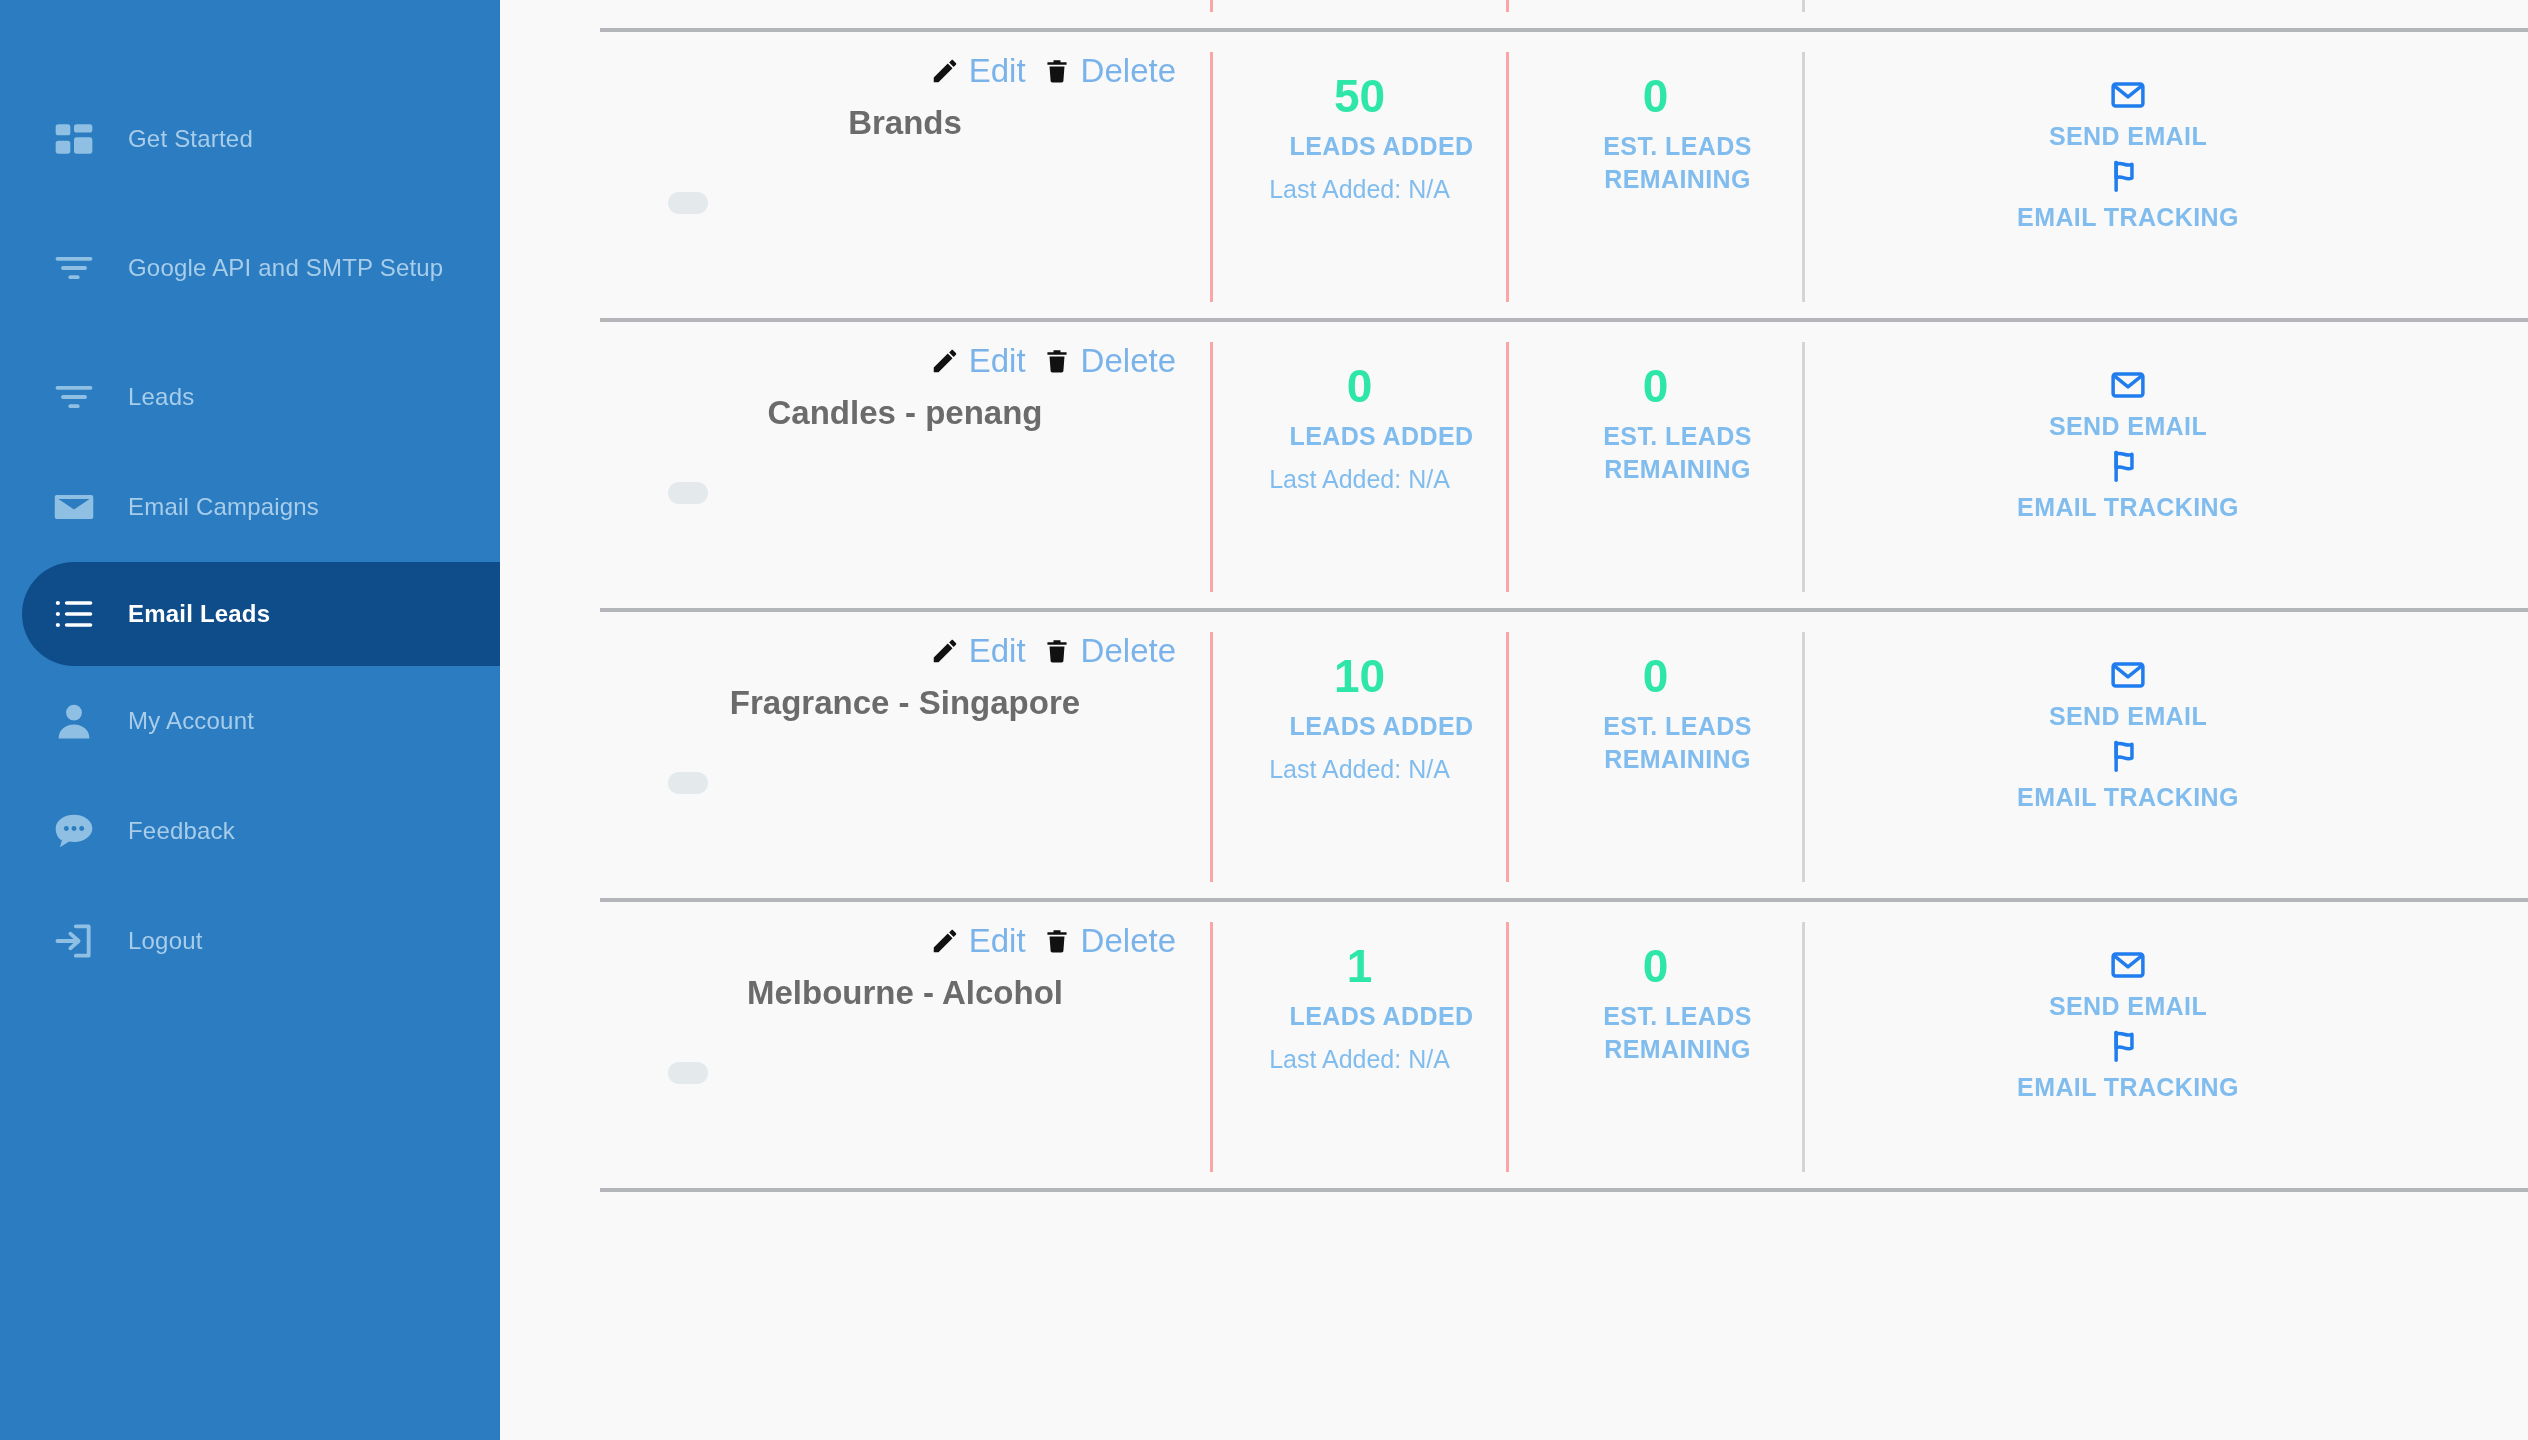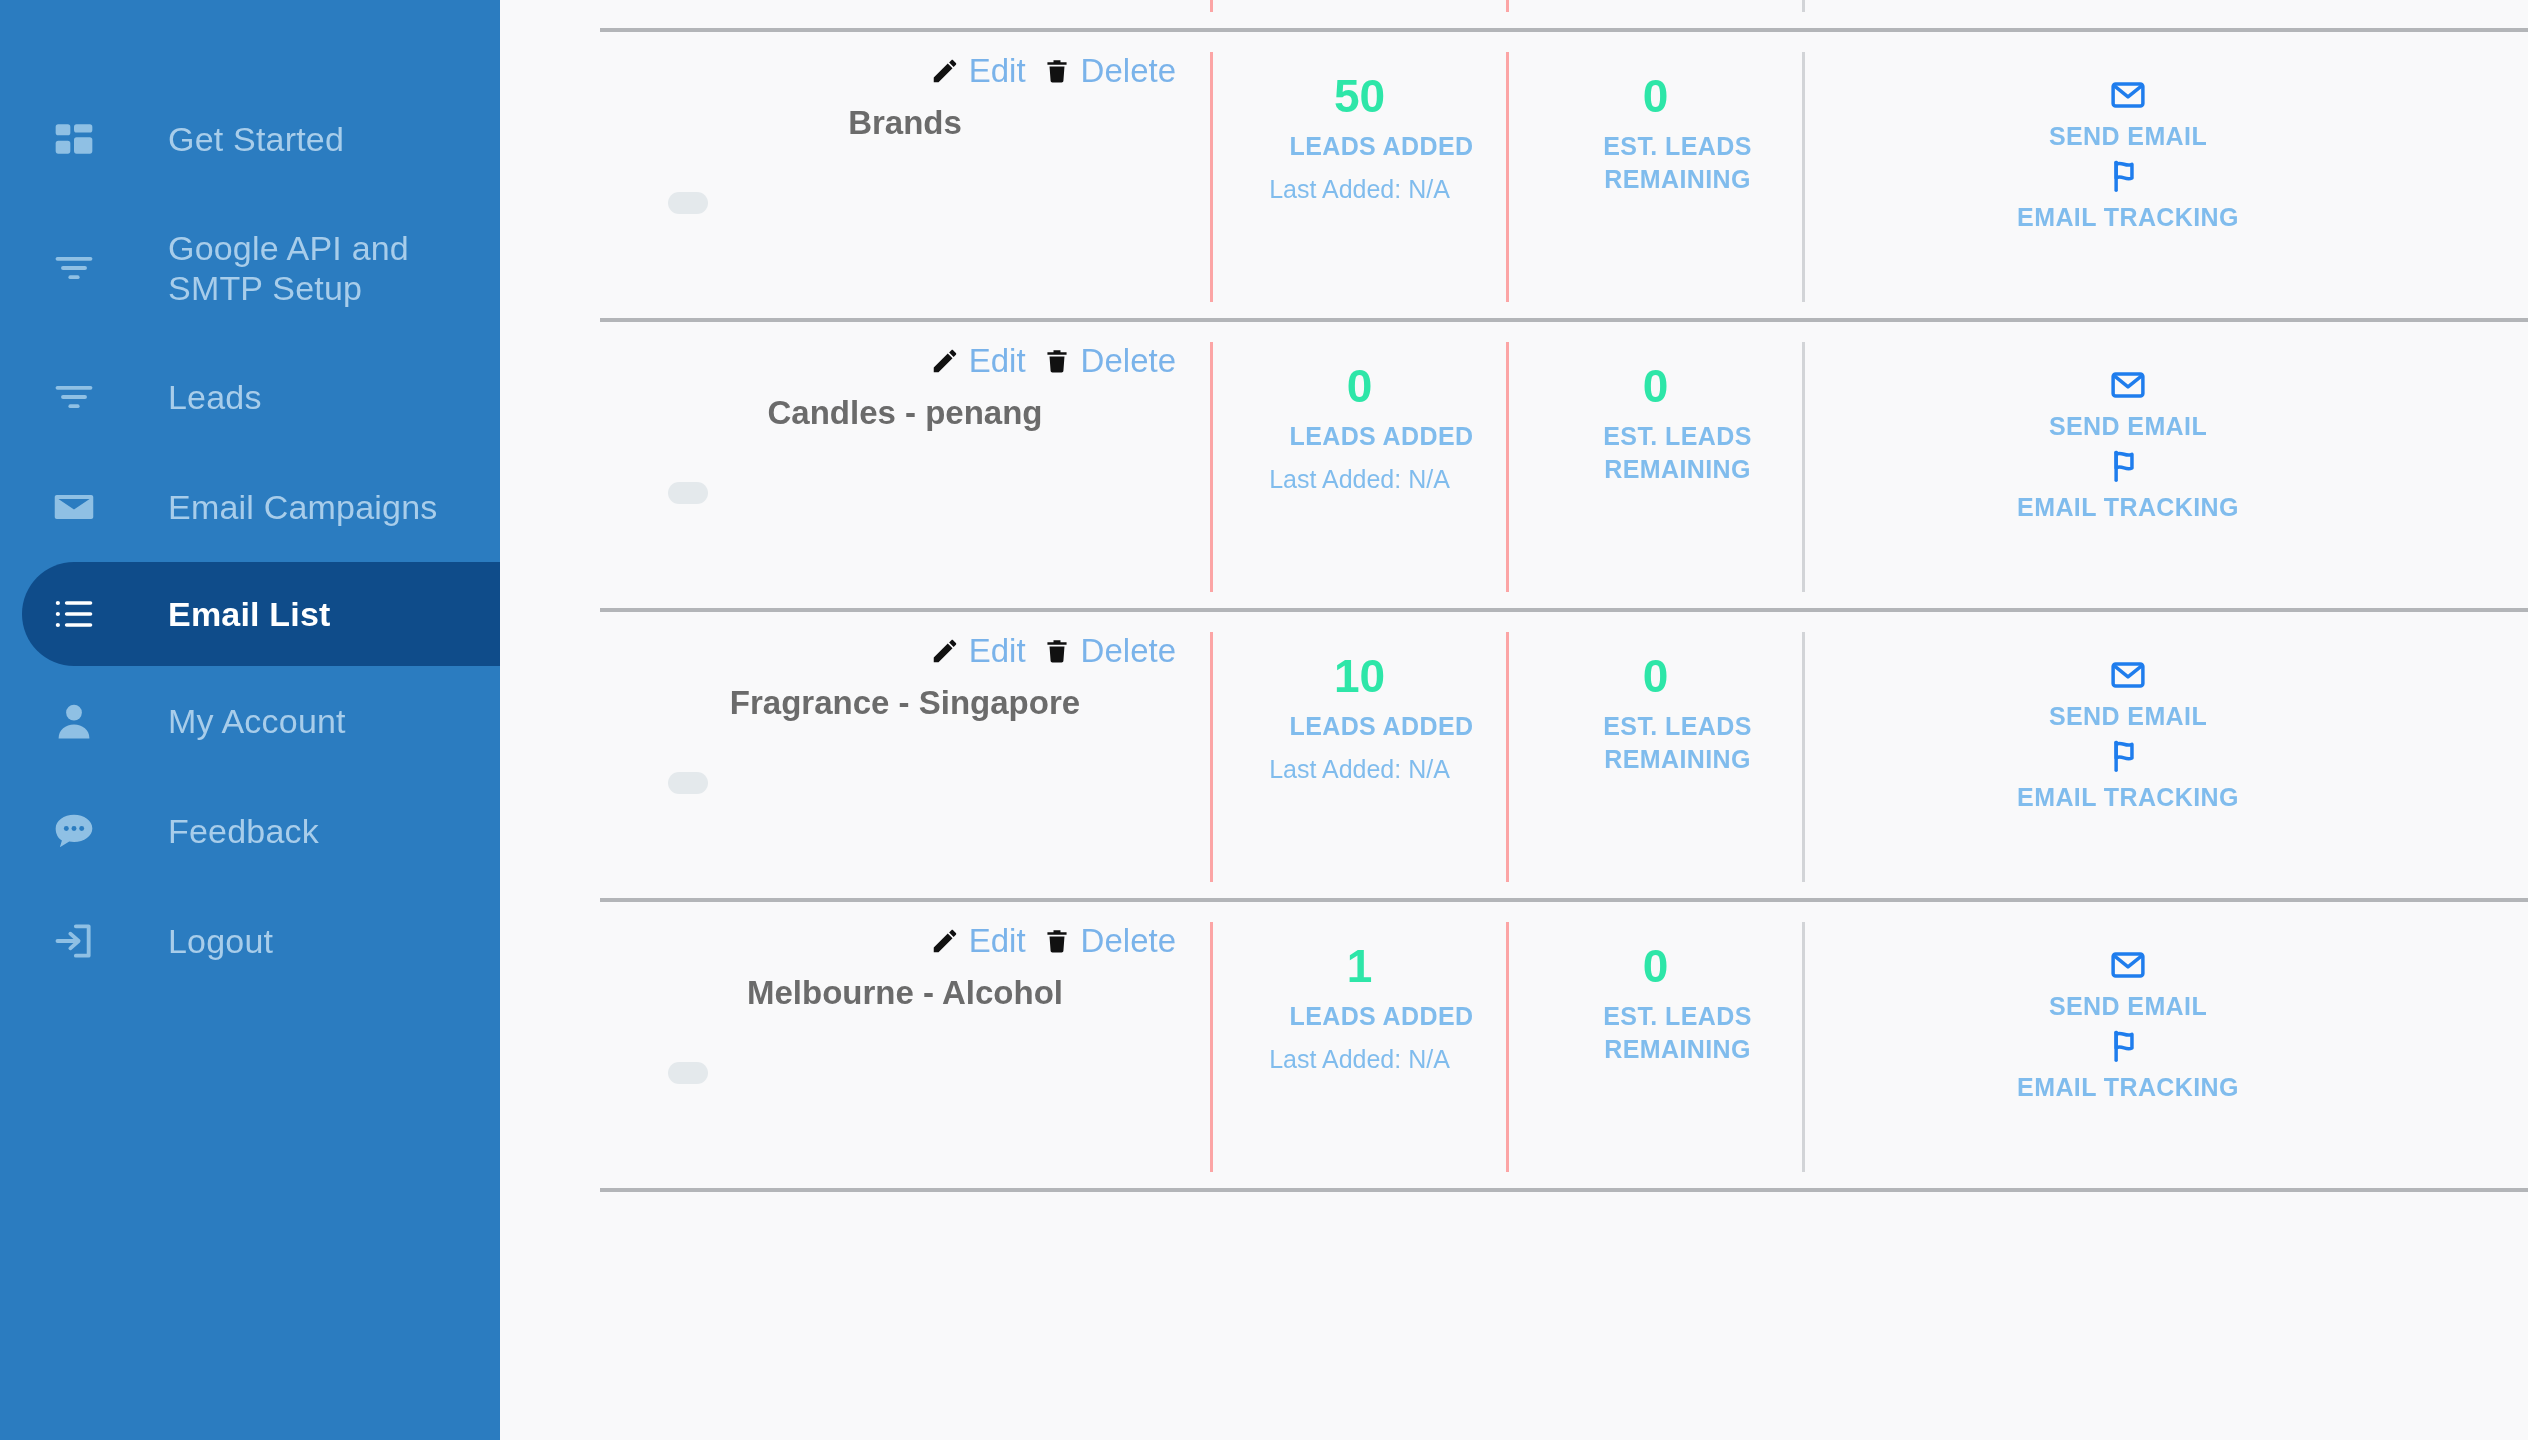--- a/index.html
+++ b/index.html
@@ -19,24 +19,23 @@
     background: #2b7cc0;
     position: relative;
     padding-top: 84px;
   }
   .nav-item {
     display: flex;
     align-items: center;
     height: 110px;
     padding-left: 52px;
     color: #a8cdea;
-    font-size: 34px;
+    font-size: 24px;
     letter-spacing: .2px;
     position: relative;
-    gap: 40px;
   }
   .nav-item .nav-icon {
     flex: 0 0 62px;
     width: 62px;
     height: 48px;
     display: flex;
     align-items: center;
     justify-content: flex-start;
   }
   .nav-item .nav-icon svg { display:block; }
@@ -230,21 +229,21 @@
         <span class="nav-icon">
           <svg width="44" height="44" viewBox="0 0 24 24" fill="none" stroke="#ffffff" stroke-width="2" stroke-linecap="round">
             <circle cx="3.2" cy="6" r="1.15" fill="#ffffff" stroke="none"></circle>
             <circle cx="3.2" cy="12" r="1.15" fill="#ffffff" stroke="none"></circle>
             <circle cx="3.2" cy="18" r="1.15" fill="#ffffff" stroke="none"></circle>
             <line x1="8" y1="6" x2="21" y2="6"></line>
             <line x1="8" y1="12" x2="21" y2="12"></line>
             <line x1="8" y1="18" x2="21" y2="18"></line>
           </svg>
         </span>
-        <span class="nav-label">Email List</span>
+        <span class="nav-label">Email Leads</span>
       </div>
       <div class="nav-item">
         <span class="nav-icon">
           <svg width="44" height="44" viewBox="0 0 24 24" fill="#8fc0e4">
             <circle cx="12" cy="7.4" r="4.3"></circle>
             <path d="M3.6 21.5c0-4.7 3.8-7.6 8.4-7.6s8.4 2.9 8.4 7.6H3.6z"></path>
           </svg>
         </span>
         <span class="nav-label">My Account</span>
       </div>

